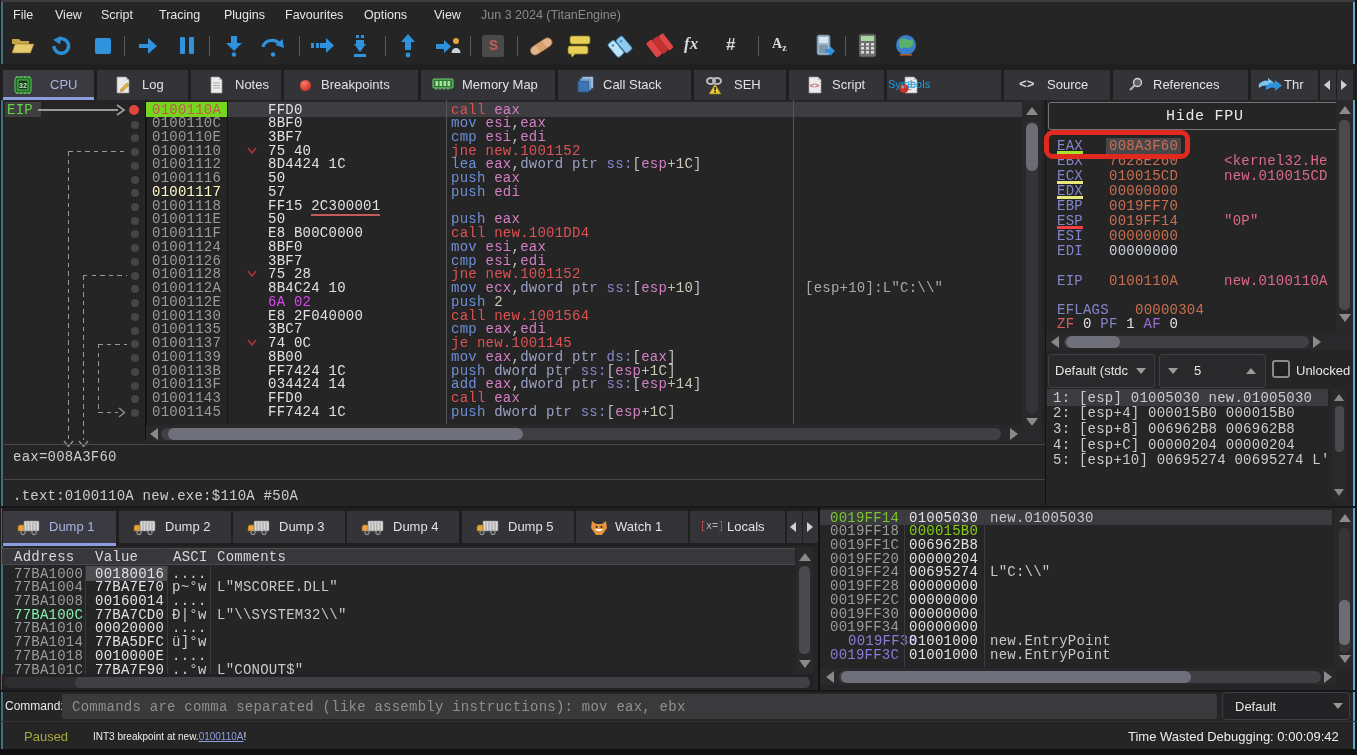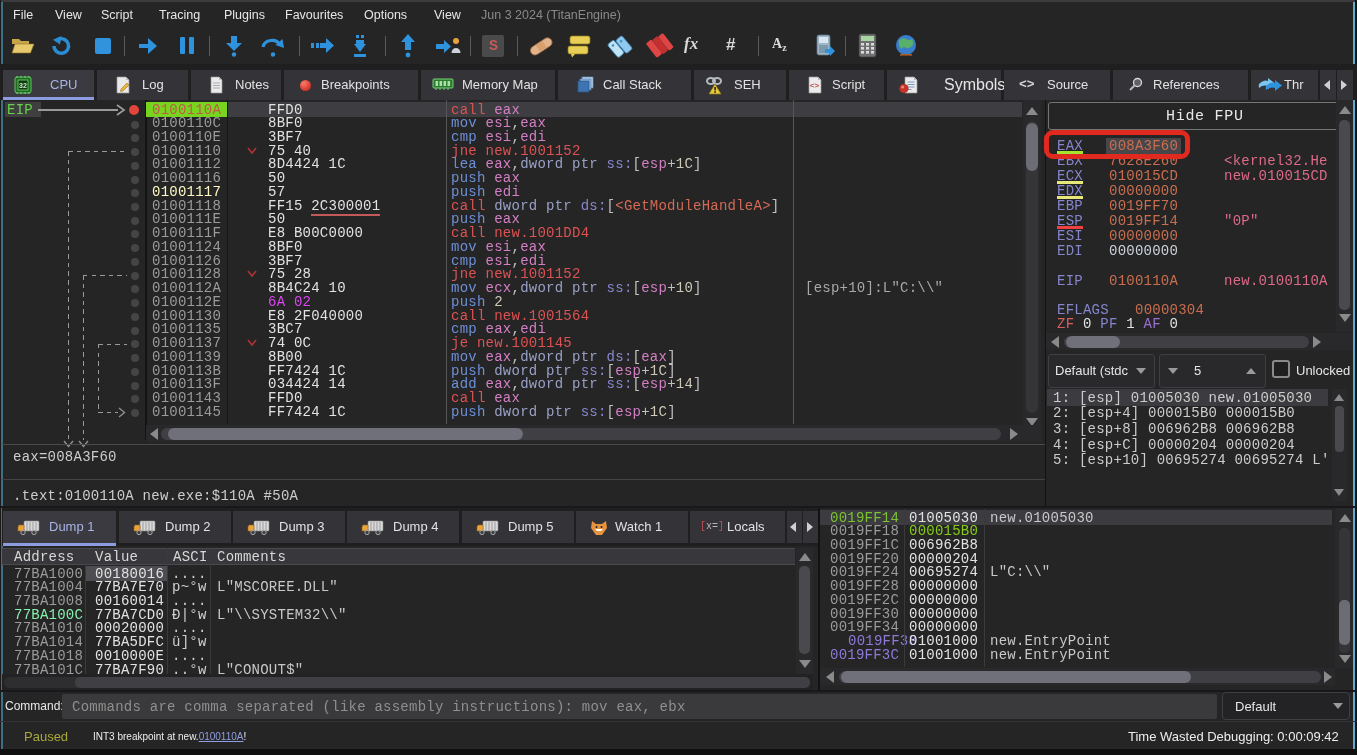--- a/index.html
+++ b/index.html
@@ -208,21 +208,21 @@
 <div class="abs" style="left:887px;top:70px;width:114px;height:30px;background:#333338"></div>
 <svg style="left:899px;top:76px" width="19" height="18" viewBox="0 0 19 18">
 <path d="M6 1 h9 l3 3 v13 h-12 z" fill="#ececec" stroke="#9a9a9a" stroke-width=".7"></path>
 <path d="M15 1 l3 3 h-3 z" fill="#bdbdbd"></path>
 <g stroke="#7a9ac2" stroke-width="1.2">
         <path d="M8.5 6 h7 M8.5 8.5 h7 M8.5 11 h7 M8.5 13.5 h4"></path>
       </g>
 <circle cx="5" cy="12.5" r="4.6" fill="#c43429"></circle>
       <circle cx="3.6" cy="11" r="1.5" fill="#e8897f"></circle>
     </svg>
-<div class="s" style="left:944px;top:78px;color:#e5e5e5;font-size:16px">Symbols</div>
+<div class="s" style="left:888px;top:78px;color:#0ea5e9;font-size:11px">Symbols</div>
 <div class="abs" style="left:1004px;top:70px;width:106px;height:30px;background:#333338"></div>
 <div class="abs" style="left:1019px;top:77px;font:bold 13px 'Liberation Mono',monospace;color:#d8d8d8">&lt;&gt;</div>
 <div class="s" style="left:1047px;top:78px;color:#e2e2e2;font-size:13px">Source</div>
 <div class="abs" style="left:1113px;top:70px;width:135px;height:30px;background:#333338"></div>
 <svg style="left:1127px;top:76px" width="18" height="18" viewBox="0 0 18 18">
 <circle cx="10.5" cy="6.5" r="4" fill="#e8e8ea" fill-opacity=".25" stroke="#d8dadd" stroke-width="1.3"></circle>
 <path d="M7.5 9.5 l-4.5 4.5" stroke="#b8babd" stroke-width="2"></path>
     </svg>
 <div class="s" style="left:1153px;top:78px;color:#e2e2e2;font-size:13px">References</div>
 <div class="abs" style="left:1251px;top:70px;width:67px;height:30px;background:#333338"></div>
@@ -303,21 +303,20 @@
 <div class="m" style="left:268px;top:157px;"><b style="color:#e2e2e2">8D4424&nbsp;1C</b></div>
 <div class="m" style="left:451px;top:157px;"><b style="color:#6e8fd6">lea&nbsp;</b><b style="color:#d37fc3">eax</b><b style="color:#c0c0c0">,</b><b style="color:#9aa0c4">dword&nbsp;ptr&nbsp;</b><b style="color:#8787cd">ss:</b><b style="color:#c0c0c0">[</b><b style="color:#d37fc3">esp</b><b style="color:#c0c0c0">+</b><b style="color:#cfc9b8">1C</b><b style="color:#c0c0c0">]</b></div>
 <div class="m" style="left:152px;top:171px;"><b style="color:#9b9b9b">01001116</b></div>
 <div class="m" style="left:268px;top:171px;"><b style="color:#e2e2e2">50</b></div>
 <div class="m" style="left:451px;top:171px;"><b style="color:#6e8fd6">push&nbsp;</b><b style="color:#d37fc3">eax</b></div>
 <div class="m" style="left:152px;top:185px;"><b style="color:#fef9c3">01001117</b></div>
 <div class="m" style="left:268px;top:185px;"><b style="color:#e2e2e2">57</b></div>
 <div class="m" style="left:451px;top:185px;"><b style="color:#6e8fd6">push&nbsp;</b><b style="color:#d37fc3">edi</b></div>
 <div class="m" style="left:152px;top:199px;"><b style="color:#9b9b9b">01001118</b></div>
 <div class="m" style="left:268px;top:199px;"><b style="color:#e2e2e2">FF15&nbsp;</b><b style="color:#e2e2e2;border-bottom:2px solid #c25a5a">2C300001</b></div>
-<div class="m" style="left:451px;top:199px;"><b style="color:#dd5252">call&nbsp;</b><b style="color:#9aa0c4">dword&nbsp;ptr&nbsp;</b><b style="color:#8787cd">ds:</b><b style="color:#c0c0c0">[</b><b style="color:#d26a56">&lt;GetModuleHandleA&gt;</b><b style="color:#c0c0c0">]</b></div>
 <div class="m" style="left:152px;top:212px;"><b style="color:#9b9b9b">0100111E</b></div>
 <div class="m" style="left:268px;top:212px;"><b style="color:#e2e2e2">50</b></div>
 <div class="m" style="left:451px;top:212px;"><b style="color:#6e8fd6">push&nbsp;</b><b style="color:#d37fc3">eax</b></div>
 <div class="m" style="left:152px;top:226px;"><b style="color:#9b9b9b">0100111F</b></div>
 <div class="m" style="left:268px;top:226px;"><b style="color:#e2e2e2">E8&nbsp;B00C0000</b></div>
 <div class="m" style="left:451px;top:226px;"><b style="color:#dd5252">call&nbsp;</b><b style="color:#dd5252">new.1001DD4</b></div>
 <div class="m" style="left:152px;top:240px;"><b style="color:#9b9b9b">01001124</b></div>
 <div class="m" style="left:268px;top:240px;"><b style="color:#e2e2e2">8BF0</b></div>
 <div class="m" style="left:451px;top:240px;"><b style="color:#6e8fd6">mov&nbsp;</b><b style="color:#d37fc3">esi</b><b style="color:#c0c0c0">,</b><b style="color:#d37fc3">eax</b></div>
 <div class="m" style="left:152px;top:254px;"><b style="color:#9b9b9b">01001126</b></div>

